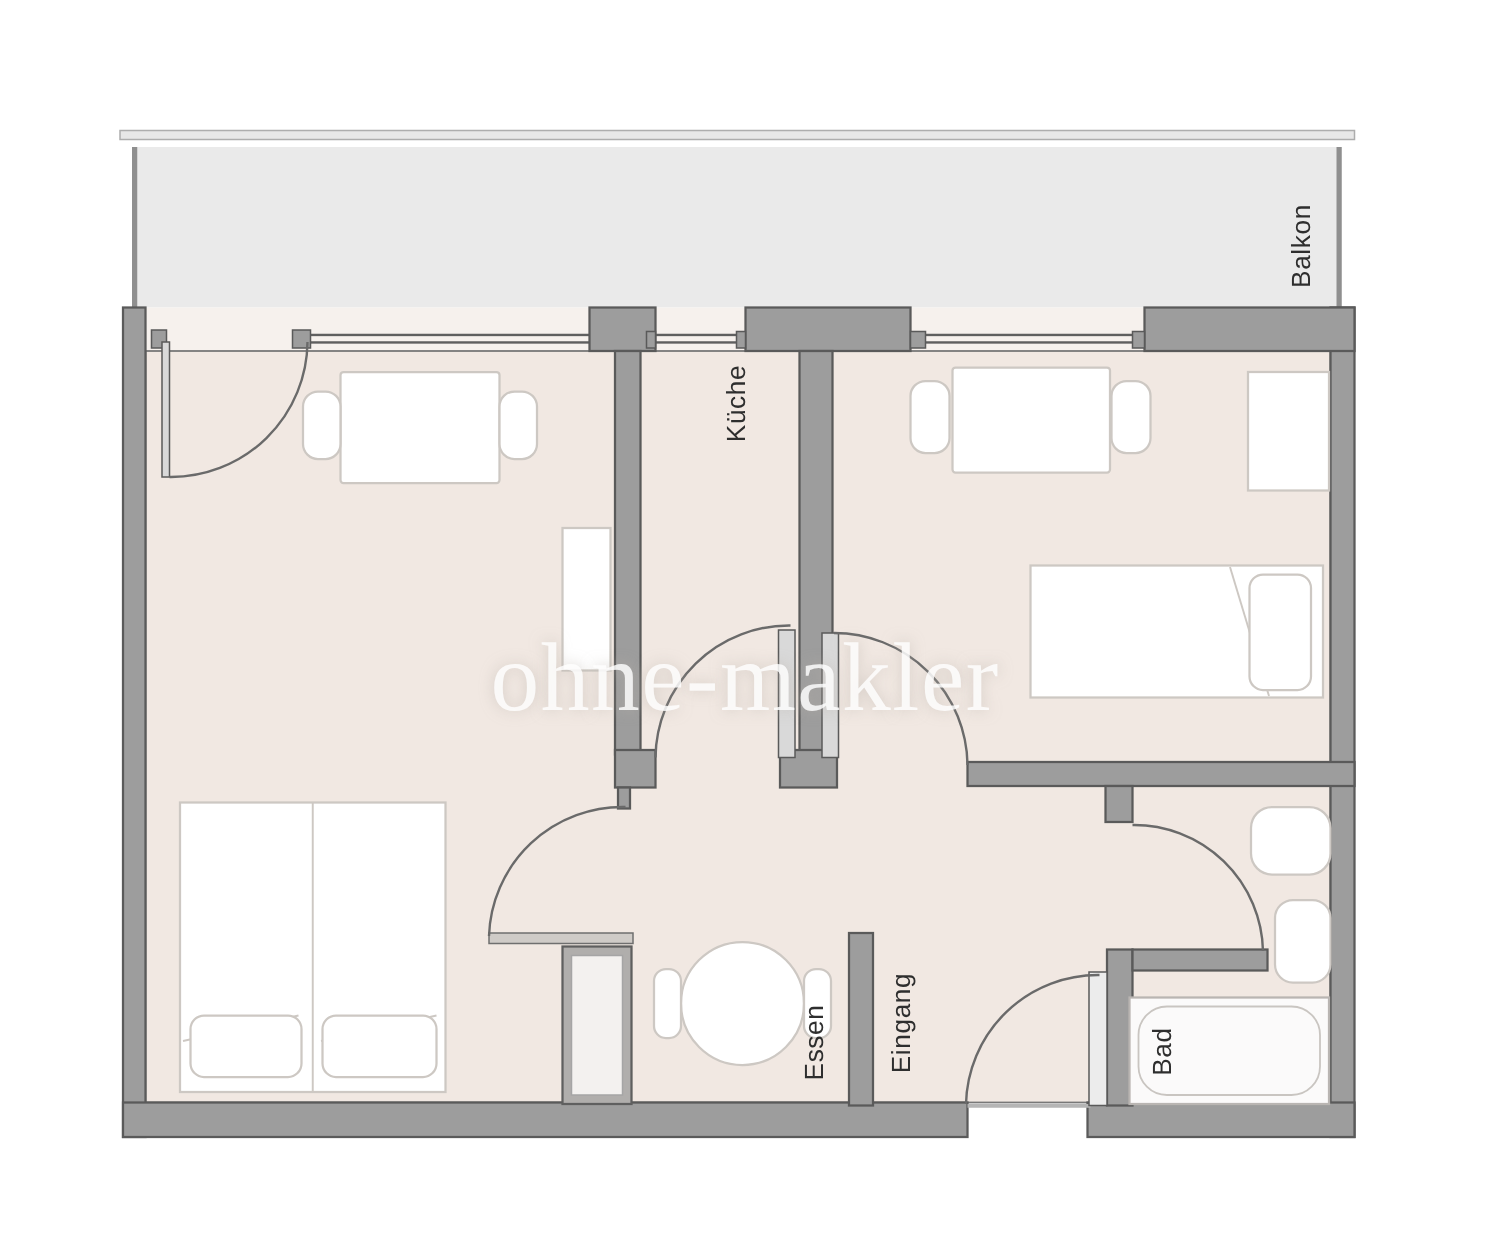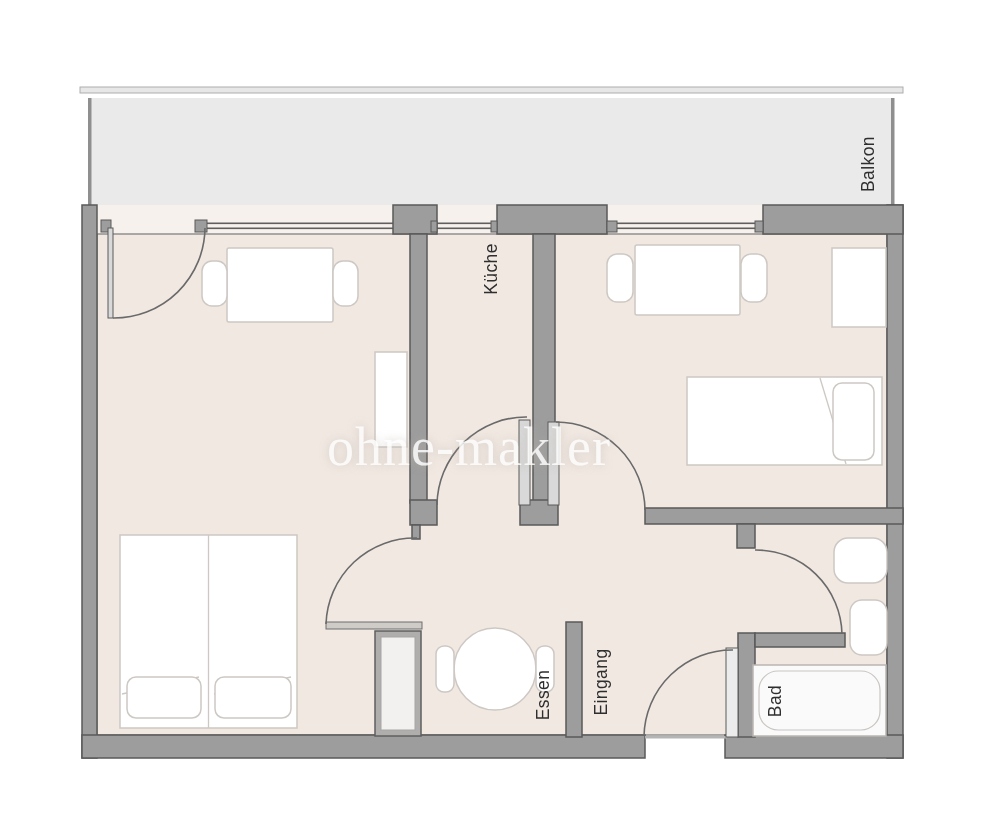--- a/index.html
+++ b/index.html
@@ -38,21 +38,21 @@
   .cab-inner{fill:#f3f1ef;stroke:#a5a5a5;stroke-width:1;}
   .tub-outer{fill:#fbfafa;stroke:#b9b5b2;stroke-width:1.5;}
   .tub-inner{fill:none;stroke:#c9c5c1;stroke-width:1.2;}
 
   .room-label{position:absolute;transform:translate(-50%,-50%) rotate(-90deg);
     font-size:17.5px;font-weight:500;color:var(--label-text);letter-spacing:.4px;
     white-space:nowrap;}
 
   .watermark{position:absolute;left:0;top:0;width:100%;height:100%;pointer-events:none;}
   .wm-text{position:absolute;left:327px;top:420px;
-    font-family:"Liberation Serif",serif;font-size:54px;line-height:1;
+    font-family:"Liberation Serif",serif;font-size:65px;line-height:1;
     color:rgba(255,255,255,0.82);letter-spacing:1px;
     text-shadow:0 0 9px rgba(185,178,172,0.55);}
   .wm-logo{position:absolute;left:340px;top:352px;}
 </style>
 </head>
 <body>
 
 <div class="stage">
 
   <svg width="990" height="830" viewBox="0 0 990 830">

